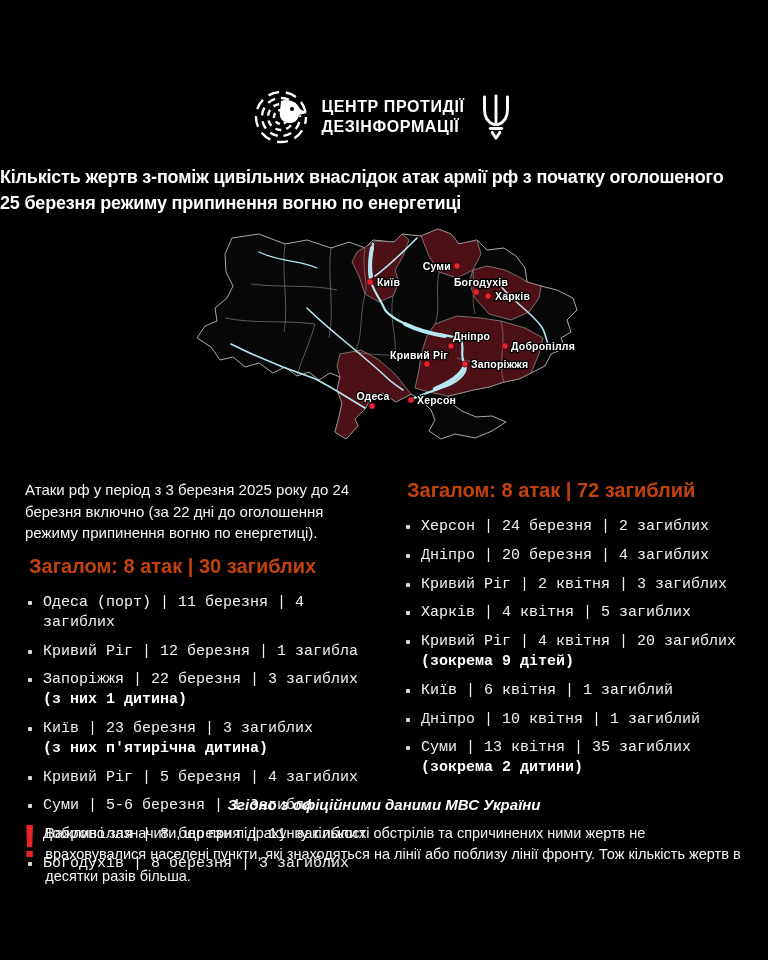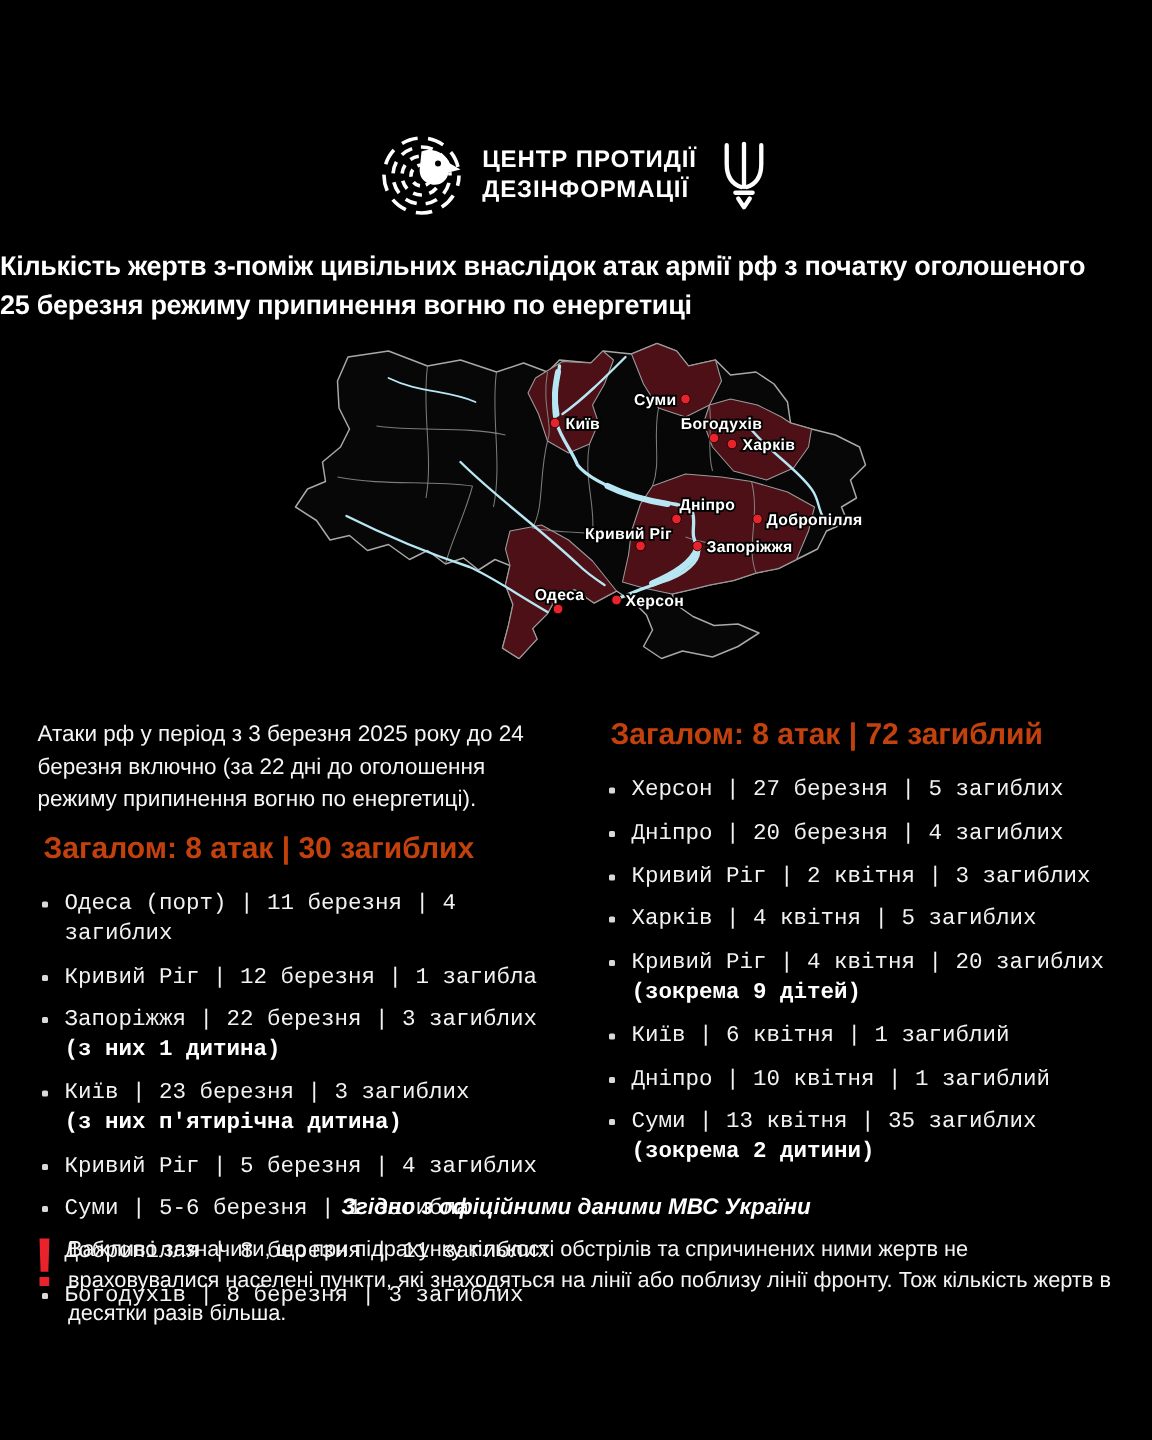--- a/index.html
+++ b/index.html
@@ -160,21 +160,21 @@
         <li><span>Кривий Ріг | 5 березня | 4 загиблих</span></li>
         <li><span>Суми | 5-6 березня | 1 загибла</span></li>
         <li><span>Добропілля | 8 березня | 11 загиблих</span></li>
         <li><span>Богодухів | 8 березня | 3 загиблих</span></li>
       </ul>
   </section>
 
   <section class="col col-right">
     <p class="total">Загалом: 8 атак | 72 загиблий</p>
     <ul class="attacks">
-        <li><span>Херсон | 27 березня | 5 загиблих</span></li>
+        <li><span>Херсон | 24 березня | 2 загиблих</span></li>
         <li><span>Дніпро | 20 березня | 4 загиблих</span></li>
         <li><span>Кривий Ріг | 2 квітня | 3 загиблих</span></li>
         <li><span>Харків | 4 квітня | 5 загиблих</span></li>
         <li><span>Кривий Ріг | 4 квітня | 20 загиблих</span><span class="attack-note">(зокрема 9 дітей)</span></li>
         <li><span>Київ | 6 квітня | 1 загиблий</span></li>
         <li><span>Дніпро | 10 квітня | 1 загиблий</span></li>
         <li><span>Суми | 13 квітня | 35 загиблих</span><span class="attack-note">(зокрема 2 дитини)</span></li>
       </ul>
   </section>
 

